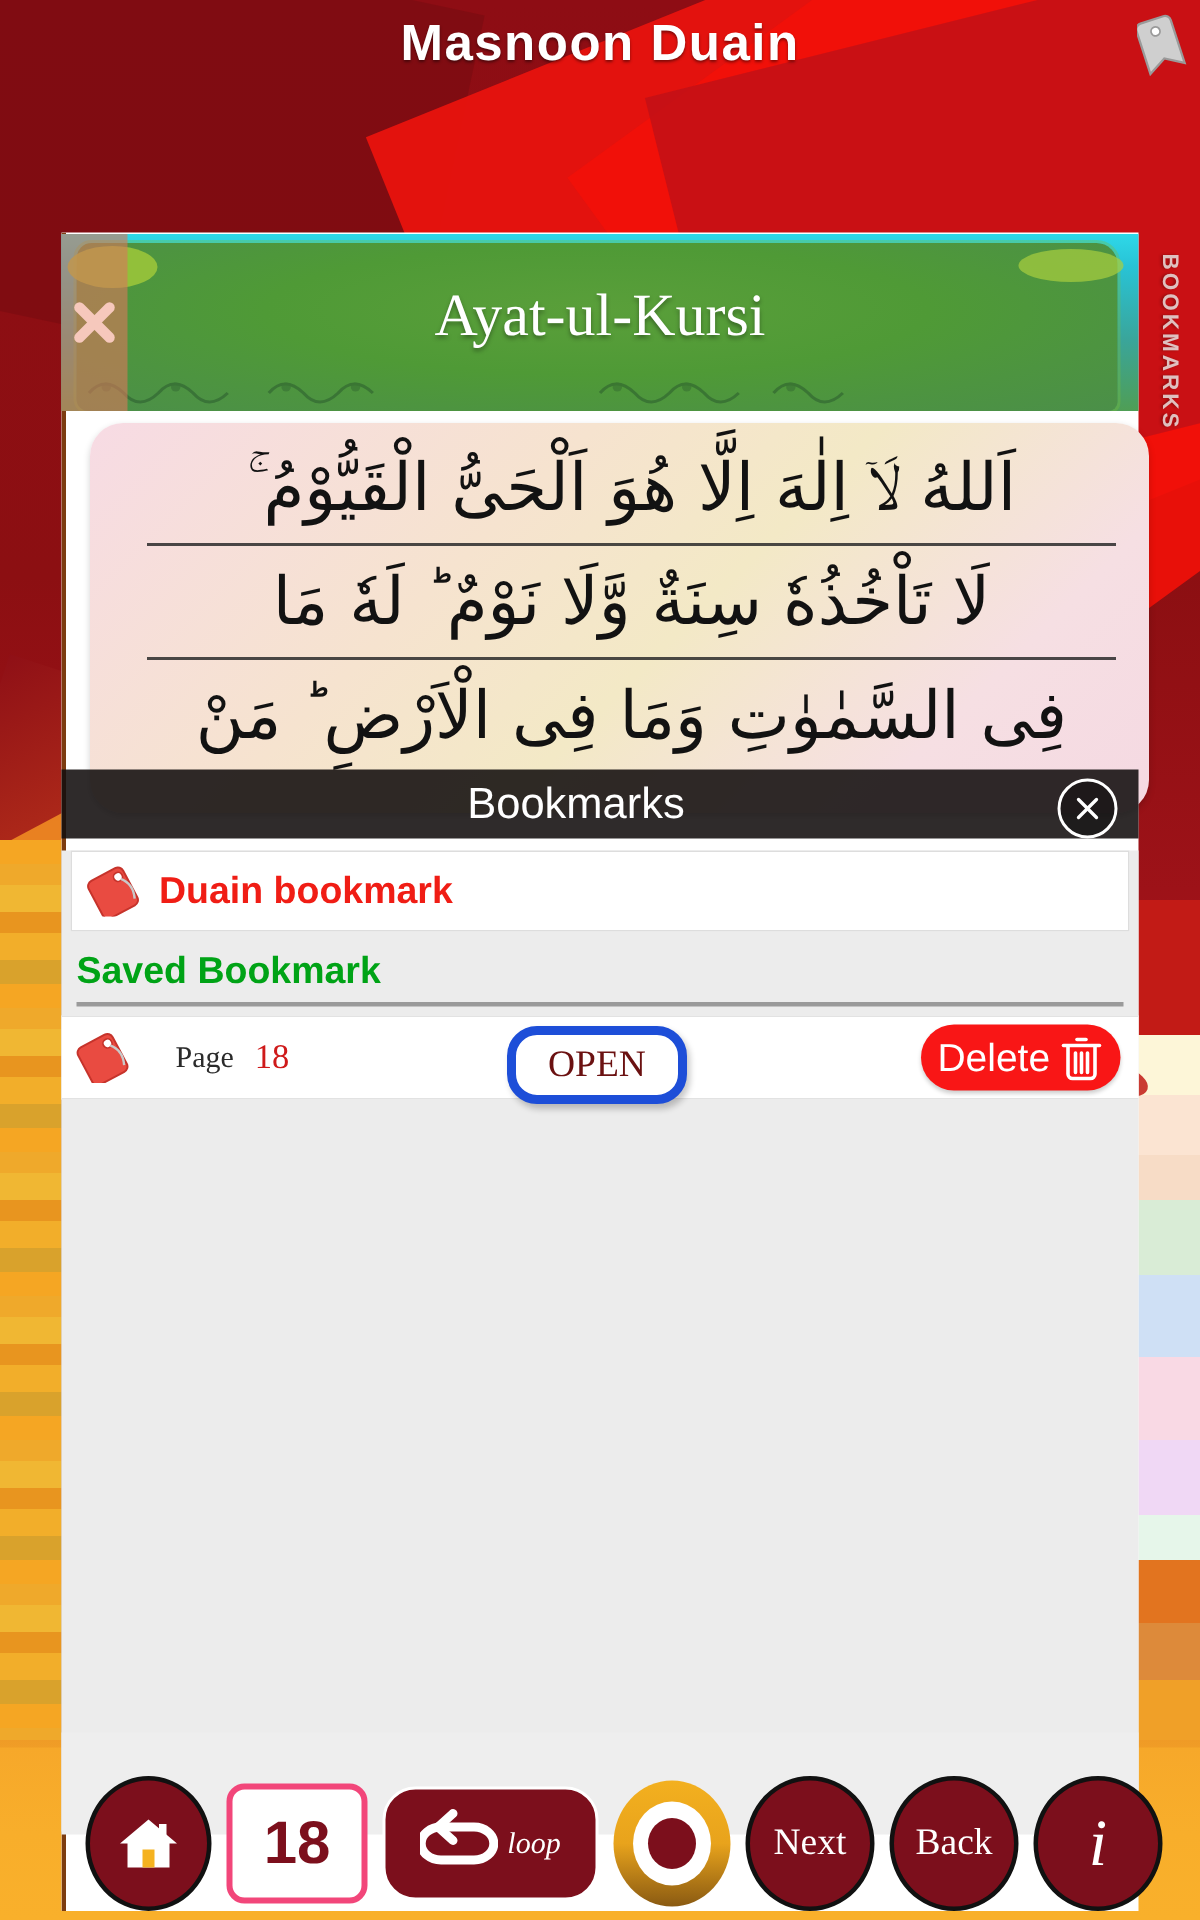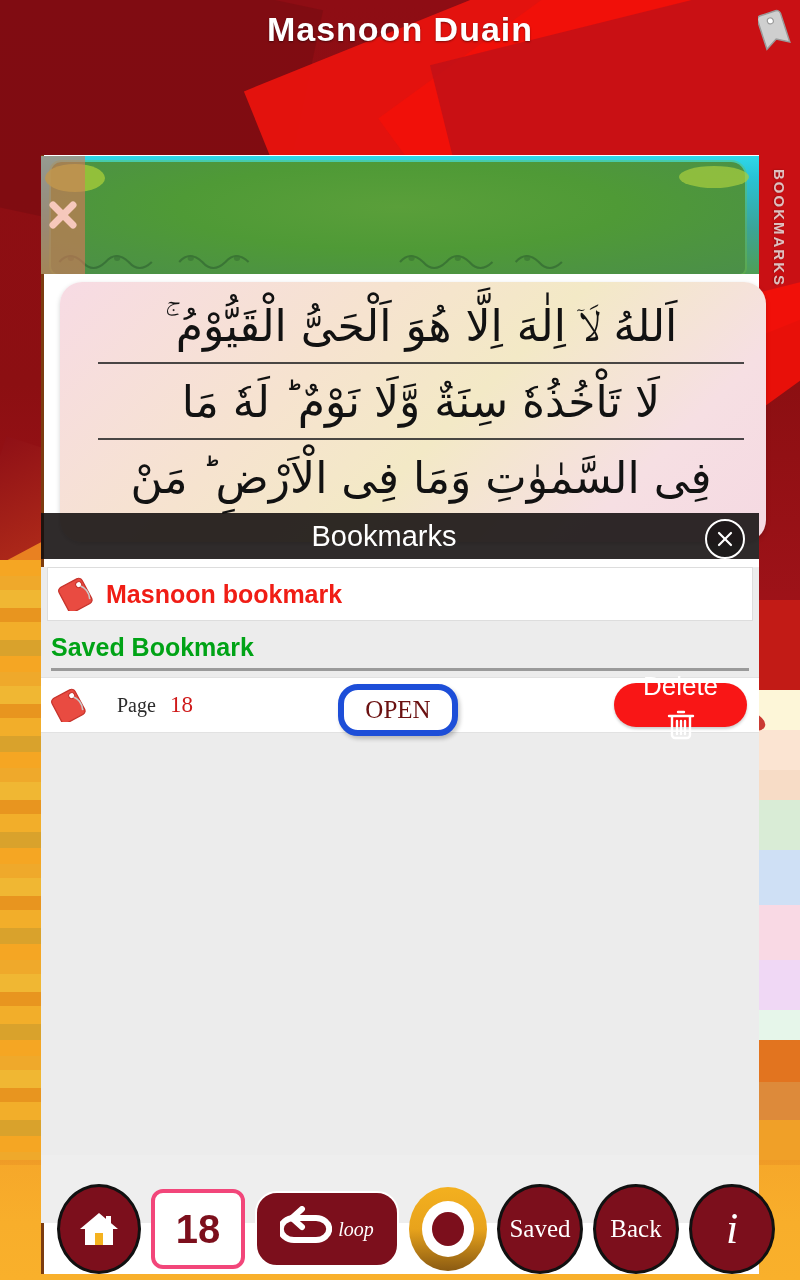--- a/index.html
+++ b/index.html
@@ -144,21 +144,21 @@
   #page-word{color:#2b2b2b;font-size:20px;font-family:Liberation Serif, serif;margin-left:18px;}
   #page-number{color:#cf1a1a;font-size:23px;margin-left:14px;
     font-family:"Liberation Serif", serif;}
   #open-button{position:absolute;left:297px;top:6px;width:108px;height:40px;
     background:#ffffff;border:6px solid #1d4ed8;border-radius:20px;
     display:flex;align-items:center;justify-content:center;
     box-shadow:2px 3px 4px rgba(0,0,0,.22);}
   #open-button span{color:#6b1111;font-size:25px;font-family:"Liberation Serif", serif;}
   #delete-button{position:absolute;right:12px;top:5px;width:133px;height:44px;
     background:#f91616;border-radius:22px;display:flex;align-items:center;
-    justify-content:center;gap:6px;box-shadow:0 2px 3px rgba(0,0,0,.2);flex-direction:column;}
+    justify-content:center;gap:6px;box-shadow:0 2px 3px rgba(0,0,0,.2);}
   #delete-button span{color:#ffffff;font-size:26px;font-family:"Liberation Sans", sans-serif;}
   #delete-button svg{flex:0 0 auto;}
 
   
   #bottom-toolbar{position:absolute;left:41px;bottom:0;width:718px;height:125px;z-index:25;
     display:flex;align-items:flex-end;}
   .tb-white{position:absolute;left:0;top:0;width:718px;height:68px;background:#eeeeee;}
   .tb-row{position:absolute;left:0;bottom:8px;width:718px;height:86px;
     display:flex;align-items:center;gap:10px;padding-left:16px;box-sizing:border-box;}
 
@@ -233,20 +233,21 @@
         <circle cx="17" cy="14" r="3"></circle>
           <circle cx="61" cy="14" r="3"></circle>
         <circle cx="131" cy="14" r="3"></circle>
           <circle cx="175" cy="14" r="3"></circle>
         <circle cx="341" cy="14" r="3"></circle>
           <circle cx="385" cy="14" r="3"></circle>
         <circle cx="451" cy="14" r="3"></circle>
       </g>
     </svg>
   </div>
+  <div id="surah-title">Ayat-ul-Kursi</div>
 </div>
 
 <div id="close-strip">
   <svg width="34" height="34" viewBox="0 0 34 34">
     <g stroke="#f6c8bc" stroke-width="7" stroke-linecap="round">
       <line x1="7" y1="7" x2="27" y2="27"></line>
       <line x1="27" y1="7" x2="7" y2="27"></line>
     </g>
   </svg>
 </div>
@@ -288,21 +289,21 @@
   <div id="dlg-body">
 
     <div class="dlg-card" id="remove-bookmark-row">
       <svg class="tag-icon" viewBox="0 0 44 34">
         <g transform="rotate(-28 22 17)">
           <path d="M10 3 h18 a4 4 0 0 1 4 4 v20 a4 4 0 0 1 -4 4 h-18 a4 4 0 0 1 -4 -4 v-20 a4 4 0 0 1 4 -4 z" fill="#e94b41" stroke="#c6332b" stroke-width="1.3"></path>
           <circle cx="27" cy="9" r="3" fill="#ffffff" stroke="#c6332b" stroke-width="1.1"></circle>
           <path d="M28 11 q6 7 2 16" fill="none" stroke="#c9c9c9" stroke-width="1.6"></path>
         </g>
       </svg>
-      <span id="remove-bookmark-label">Masnoon bookmark</span>
+      <span id="remove-bookmark-label">Duain bookmark</span>
     </div>
 
     <div id="saved-bookmark-label">Saved Bookmark</div>
     <div class="dlg-sep"></div>
 
     <div id="bookmark-row">
       <svg class="tag-icon" viewBox="0 0 44 34">
         <g transform="rotate(-28 22 17)">
           <path d="M10 3 h18 a4 4 0 0 1 4 4 v20 a4 4 0 0 1 -4 4 h-18 a4 4 0 0 1 -4 -4 v-20 a4 4 0 0 1 4 -4 z" fill="#e94b41" stroke="#c6332b" stroke-width="1.3"></path>
           <circle cx="27" cy="9" r="3" fill="#ffffff" stroke="#c6332b" stroke-width="1.1"></circle>
@@ -356,21 +357,21 @@
       <span>loop</span>
     </div>
 
     <div class="tb-btn" id="record-button">
       <div class="rec-inner">
         <div class="rec-dot"></div>
       </div>
     </div>
 
     <div class="tb-btn oval" id="next-button">
-      <span class="tb-label">Saved</span>
+      <span class="tb-label">Next</span>
     </div>
 
     <div class="tb-btn oval" id="back-button">
       <span class="tb-label">Back</span>
     </div>
 
     <div class="tb-btn oval" id="info-button">
       <span class="tb-label-i">i</span>
     </div>
 

